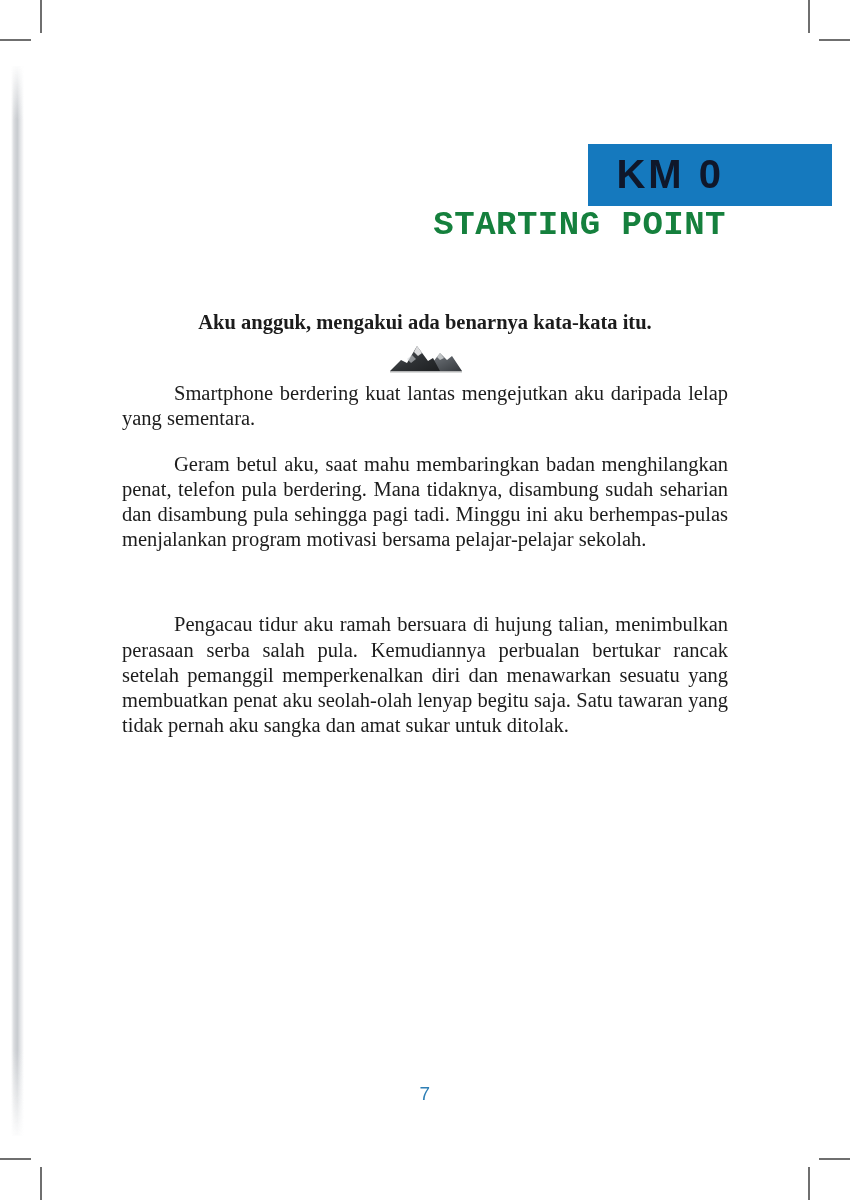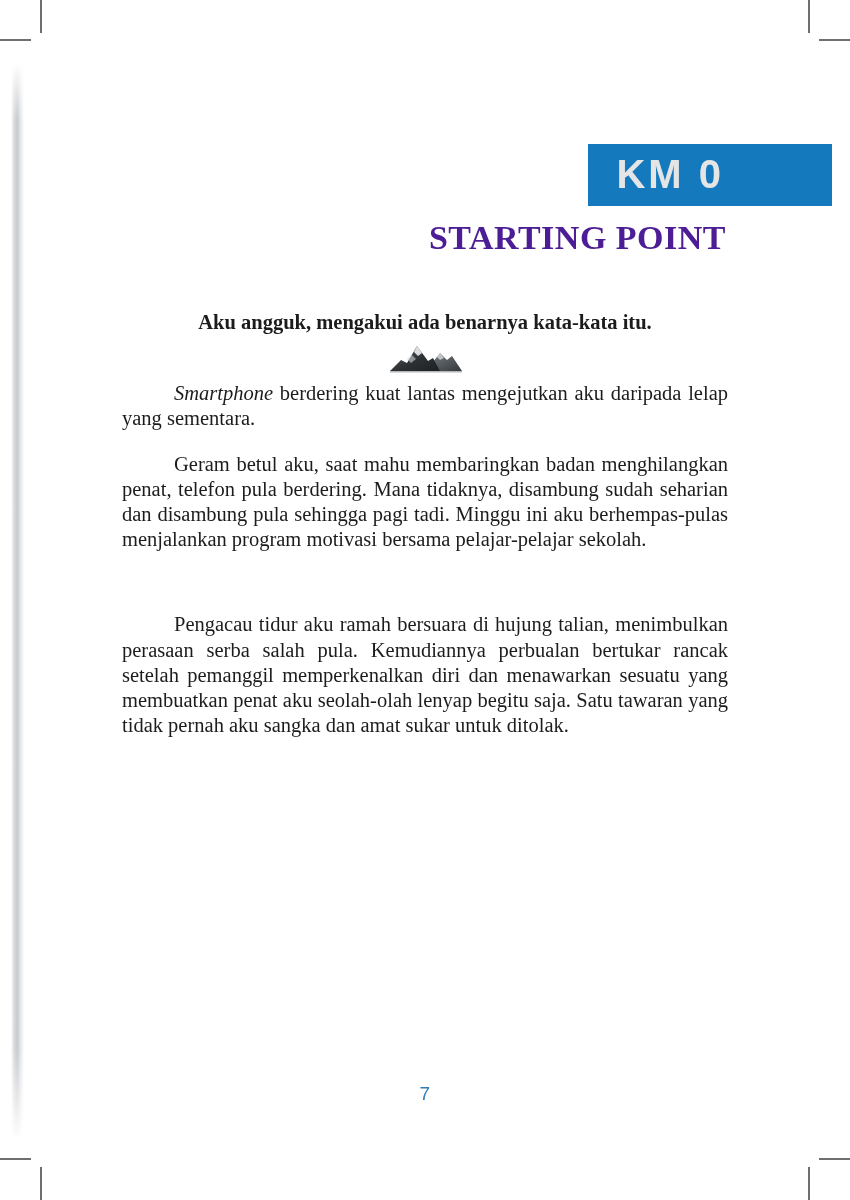--- a/index.html
+++ b/index.html
@@ -74,39 +74,39 @@
     left: 122px;
     top: 144px;
     width: 605px;
   }
   .km-banner-row {
     display: flex;
     justify-content: flex-end;
   }
   .km-banner {
     background: #1579be;
-    color: #e5e5e5;
+    color: #0f172a;
     font-family: "Liberation Sans", sans-serif;
     font-weight: bold;
     font-size: 40px;
     letter-spacing: 3px;
     line-height: 1;
     padding: 10px 108px 12px 28px;
     margin-right: -105px;
     box-sizing: border-box;
   }
   .chapter-subtitle {
     text-align: right;
-    color: #4c1d95;
-    font-family: Liberation Serif, serif;
+    color: #15803d;
+    font-family: Liberation Mono, monospace;
     font-weight: bold;
     font-size: 34px;
     letter-spacing: 0.5px;
     line-height: 1.05;
-    margin-top: 14px;
+    margin-top: 2px;
     padding-right: 1px;
   }
 
   
   .content {
     position: absolute;
     left: 122px;
     top: 286px;
     width: 606px;
   }
@@ -127,21 +127,21 @@
   p.para.indent {
     text-indent: 52px;
   }
   p.para.center-bold {
     text-align: center;
     font-weight: bold;
   }
   .gap-sm { height: 20px; }
   .gap-md { height: 24px; }
 
-  .italic-run { font-style: italic; }
+  .italic-run { }
 
   
   .ornament {
     display: flex;
     justify-content: center;
     align-items: center;
     height: 46px;
   }
   .ornament svg { display: block; }
 

